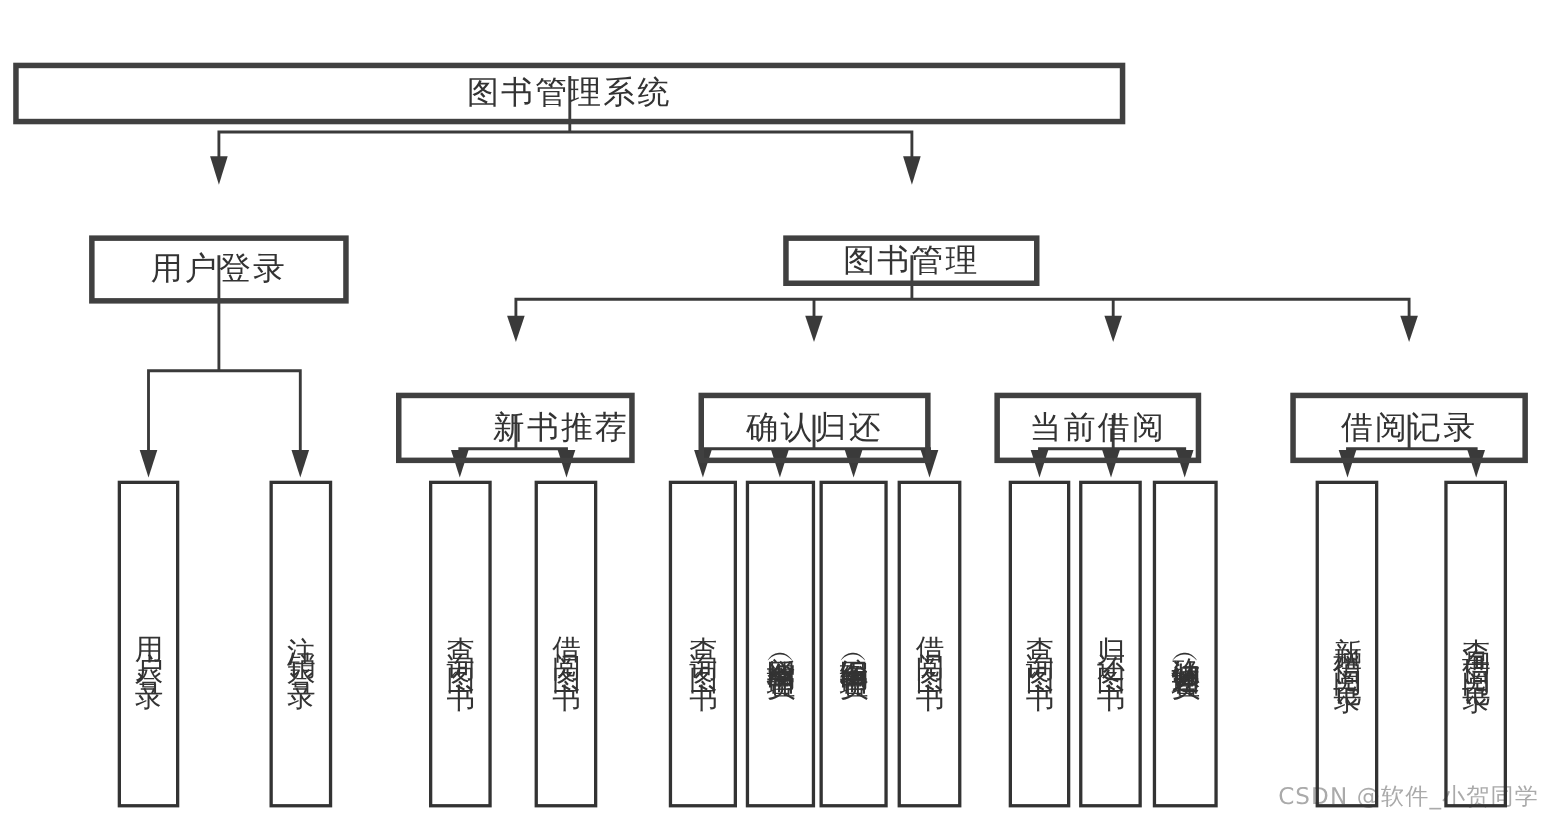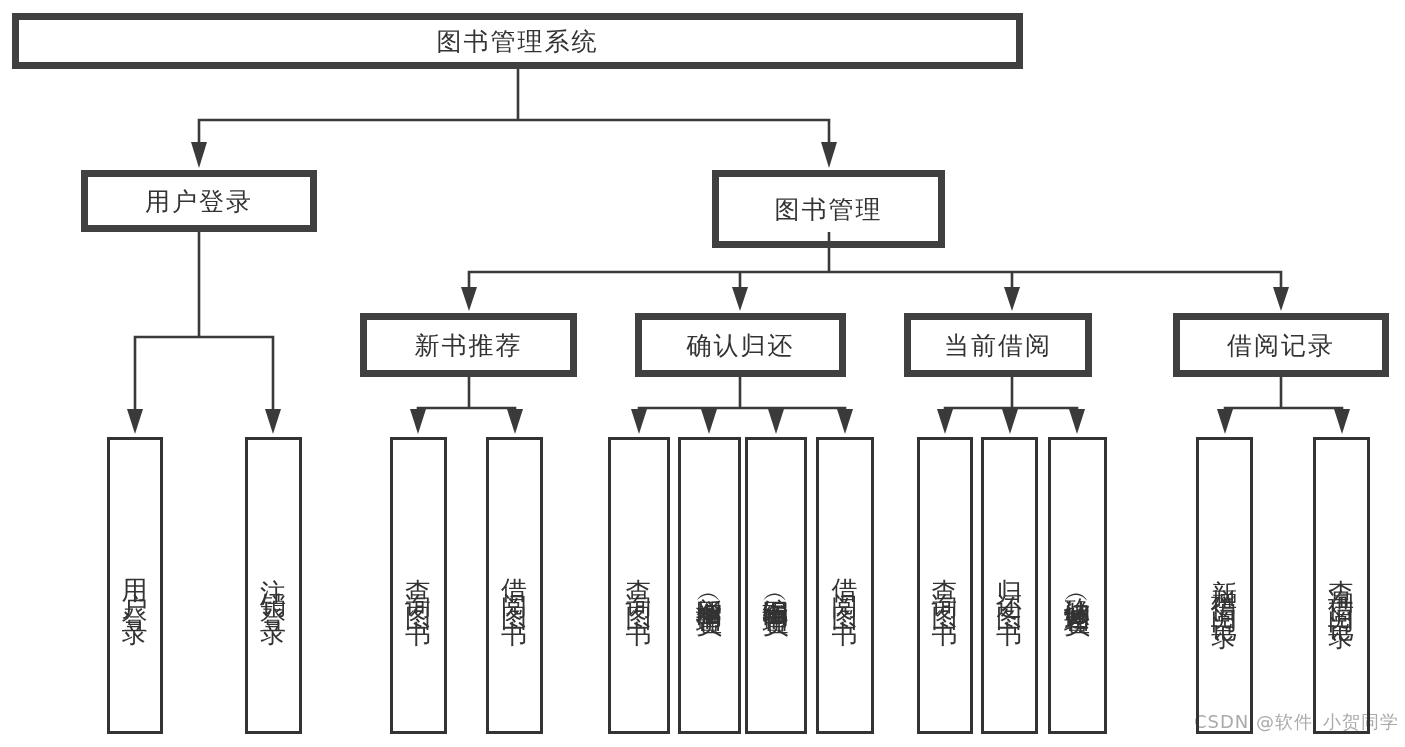--- a/index.html
+++ b/index.html
@@ -2,59 +2,59 @@
 <html><head>
 <meta charset="utf-8">
 <style>
   html,body{margin:0;padding:0;background:#ffffff;}
   #stage{
     position:relative;width:1405px;height:747px;background:#ffffff;overflow:hidden;
     font-family:"DejaVu Sans","Liberation Sans",sans-serif;color:#333333;
   }
   #wires{position:absolute;left:0;top:0;z-index:0;}
   .hbox{
-    position:absolute;box-sizing:border-box;border:7px solid #404040;background:transparent;
+    position:absolute;box-sizing:border-box;border:5px solid #404040;background:transparent;
     display:flex;align-items:center;justify-content:center;z-index:2;
-    font-size:25px;letter-spacing:2px;white-space:nowrap;
+    font-size:29px;letter-spacing:2px;white-space:nowrap;margin-top:44px;
   }
   .leaf{
     position:absolute;box-sizing:border-box;border:3px solid #333333;background:transparent;
     top:437px;height:297px;display:flex;align-items:center;justify-content:center;z-index:2;
   }
   .vtext{
     writing-mode:vertical-rl;text-orientation:mixed;
     font-size:26px;line-height:1;color:#333333;white-space:nowrap;
   }
   .v4{letter-spacing:14px;}
   .v6{letter-spacing:9px;}
   .v9{letter-spacing:2px;}
   
   #n-root{left:12px;top:13px;width:1011px;height:56px;}
   #n-user-login{left:81px;top:170px;width:236px;height:62px;}
-  #n-book-mgmt{left:712px;top:170px;width:233px;height:78px;}
-  #n-new-rec{left:360px;top:313px;width:217px;height:64px;}
+  #n-book-mgmt{left:712px;top:170px;width:233px;height:46px;}
+  #n-new-rec{left:360px;top:313px;width:217px;height:64px;justify-content:flex-end;}
   #n-book-borrow{left:635px;top:313px;width:211px;height:64px;}
   #n-cur-borrow{left:904px;top:313px;width:188px;height:64px;}
   #n-records{left:1173px;top:313px;width:216px;height:64px;}
   #l-user-login{left:107px;width:56px;}
   #l-logout{left:245px;width:57px;}
   #l-nr-query{left:390px;width:57px;}
   #l-nr-borrow{left:486px;width:57px;}
   #l-bb-query{left:608px;width:62px;}
   #l-bb-add{left:678px;width:63px;}
   #l-bb-edit{left:745px;width:62px;}
   #l-bb-borrow{left:816px;width:58px;}
   #l-cb-query{left:917px;width:56px;}
   #l-cb-return{left:981px;width:57px;}
   #l-cb-confirm{left:1048px;width:59px;}
   #l-br-add{left:1196px;width:57px;}
   #l-br-query{left:1313px;width:57px;}
   #watermark{
     position:absolute;top:710px;right:6px;z-index:1;
-    font-size:18px;color:#aaaaaa;letter-spacing:1px;white-space:nowrap;
+    font-size:21px;color:#aaaaaa;letter-spacing:1px;white-space:nowrap;
   }
 </style>
 </head>
 <body>
 
 <div id="stage">
 
   <svg id="wires" width="1405" height="747" viewBox="0 0 1405 747" aria-hidden="true">
     <path fill="none" stroke="#3a3a3a" stroke-width="2.6" d="
       M518 69 V121

